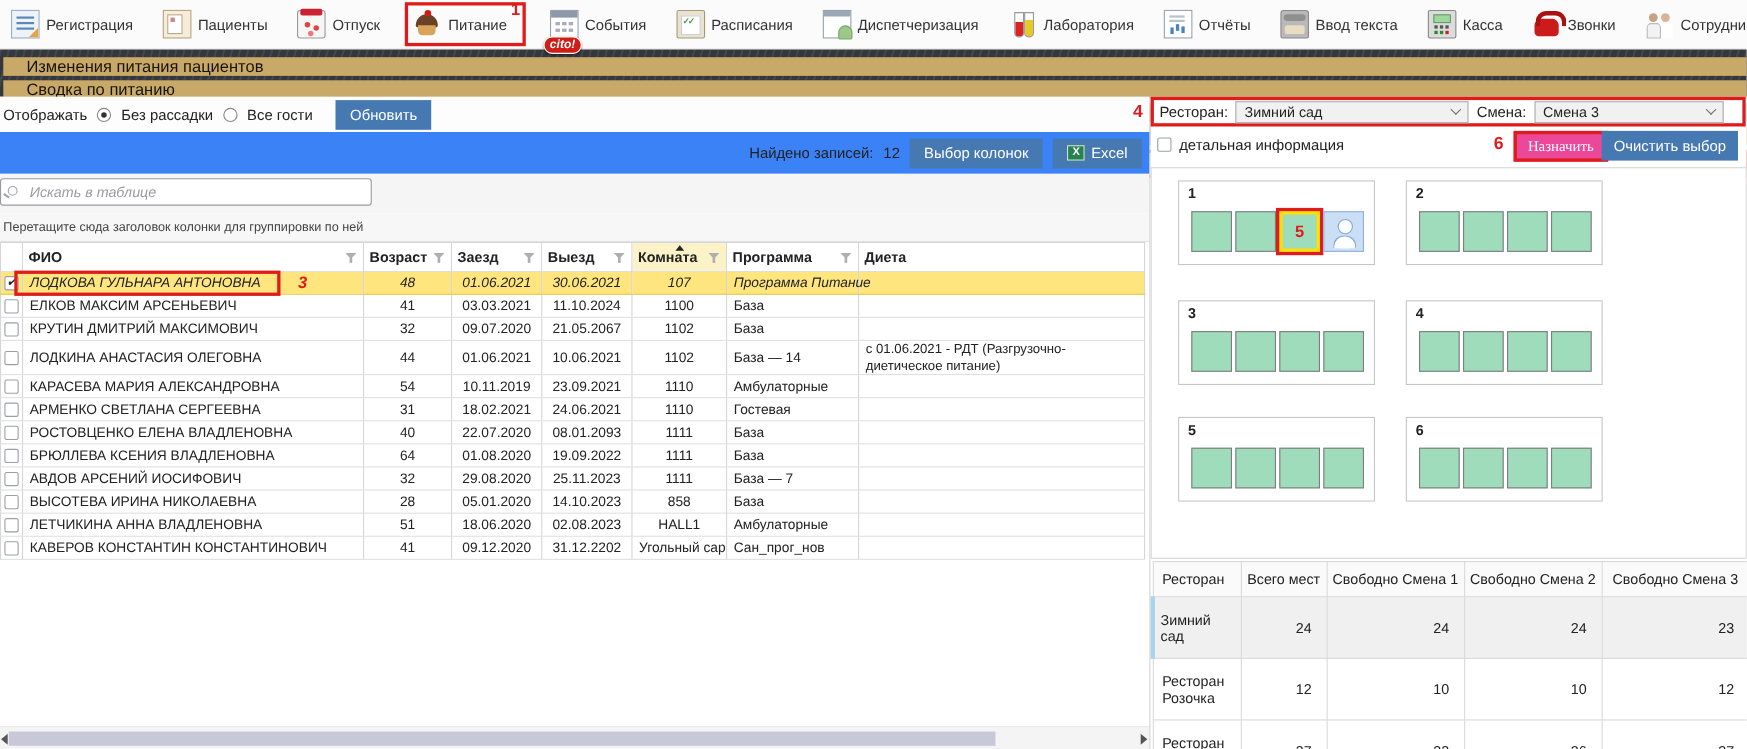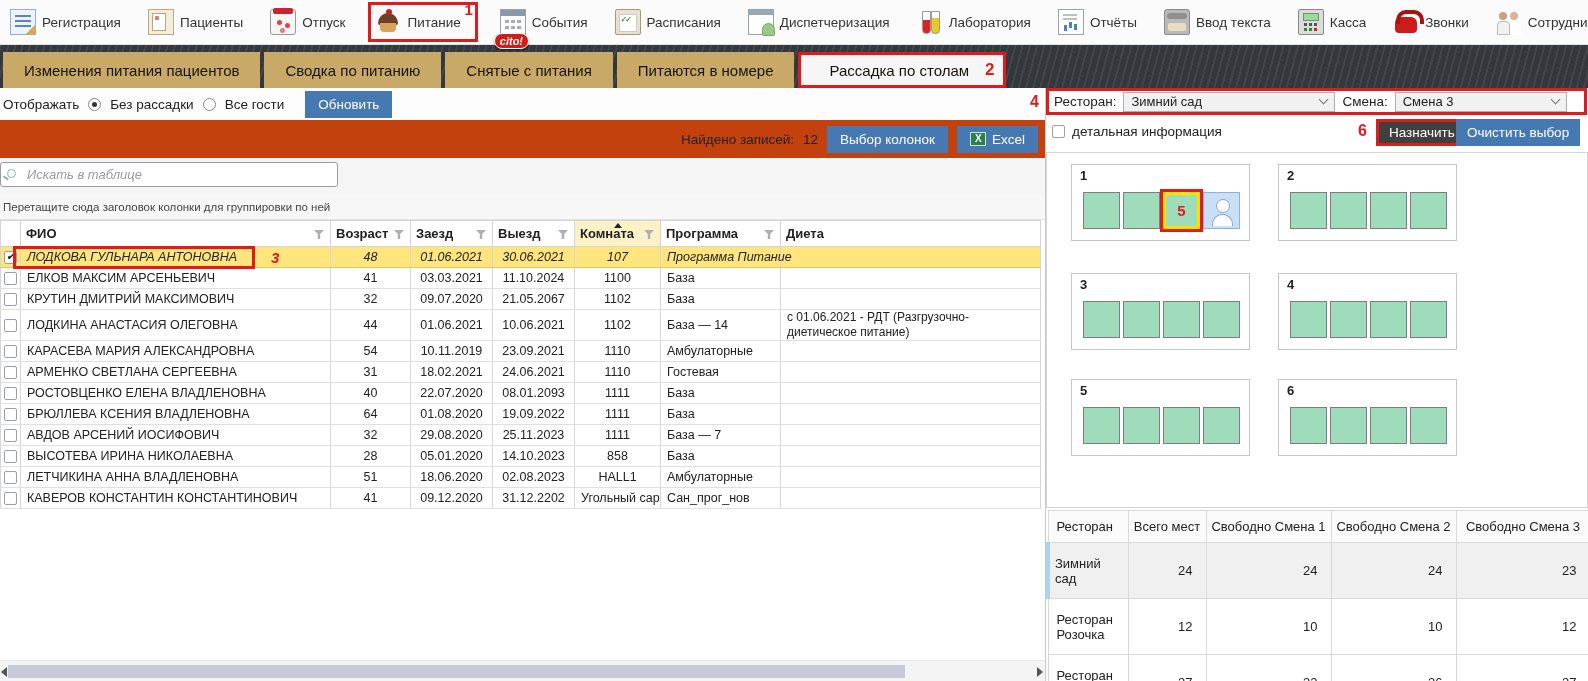--- a/index.html
+++ b/index.html
@@ -48,37 +48,37 @@
   .icon-cashier::before { content:""; position:absolute; left:4px; top:3px; right:4px; height:6px; background:#9fd89f; border:1px solid #6a9a6a; }
   .icon-cashier::after { content:""; position:absolute; left:5px; top:13px; width:3px; height:3px; background:#555; box-shadow:5px 0 0 #555, 10px 0 0 #555, 0 5px 0 #2a8a2a, 5px 5px 0 #2a8a2a, 10px 5px 0 #c22; }
   .icon-calls::before { content:""; position:absolute; left:2px; top:8px; width:22px; height:16px; background:#cc1b1b; border-radius:6px 6px 4px 4px; }
   .icon-calls::after { content:""; position:absolute; left:3px; top:1px; width:20px; height:10px; border:4px solid #a11; border-bottom:none; border-radius:10px 10px 0 0; }
   .icon-staff::before { content:""; position:absolute; left:3px; top:3px; width:8px; height:8px; border-radius:50%; background:#c8a082; box-shadow:11px 0 0 #d8b498; }
   .icon-staff::after { content:""; position:absolute; left:1px; top:12px; width:11px; height:12px; background:#f2f2f2; border:1px solid #bbb; border-radius:4px 4px 0 0; box-shadow:11px 0 0 #fff; }
 
   
   #tabbar { position:absolute; left:0; top:45px; width:1588px; height:43px; background:#34373c;
             background-image:repeating-linear-gradient(105deg, rgba(255,255,255,.07) 0 2px, transparent 2px 7px);
-            display:flex; align-items:stretch; gap:4px; padding:7px 0 0 3px; }
+            display:flex; align-items:stretch; gap:4px; padding:7px 0 0 3px;flex-direction:column; }
   .tab { background:#c9a968; color:#17130a; font-size:15px; padding:0 21px; display:flex; align-items:center; white-space:nowrap; }
   .tab.active { background:#f6f6f6; border:3px solid #e01b1b; padding:0 8px 0 28px; gap:16px; }
   .tab-marker { color:#e01b1b; font-weight:700; font-size:17px; }
 
   
   #left-panel { position:absolute; left:0; top:88px; width:1045px; height:432px; background:#fff; }
   #v-divider { position:absolute; left:1045px; top:88px; width:1px; height:593px; background:#c9c9c9; }
 
   .controls-row { position:absolute; left:0; top:0; width:1045px; height:32px; background:#fdfdfd;
                   display:flex; align-items:center; gap:9px; padding-left:3px; font-size:13.5px; }
   .radio { width:13px; height:13px; border:1px solid #888; border-radius:50%; background:#fff; position:relative; flex:0 0 auto; }
   .radio.sel::after { content:""; position:absolute; left:3px; top:3px; width:5px; height:5px; border-radius:50%; background:#333; }
   .btn-blue { background:#4679b2; color:#fff; border:none; font-size:13.5px; padding:6px 13px; font-family:inherit; display:flex; align-items:center; }
   .controls-row .btn-blue { margin-left:12px; }
 
-  .found-row { position:absolute; left:0; top:32px; width:1045px; height:38px; background:#c2410c;
+  .found-row { position:absolute; left:0; top:32px; width:1045px; height:38px; background:#3b82f6;
                display:flex; align-items:center; justify-content:flex-end; gap:9px; padding-right:7px; font-size:13.5px; }
   .xls-ico { width:16px; height:14px; background:#28824f; border:1px solid #cfe0d6; position:relative; margin-right:6px; }
   .xls-ico::after { content:"X"; position:absolute; left:4px; top:0; color:#fff; font-size:10px; font-weight:700; }
 
   .search-row { position:absolute; left:0; top:70px; width:1045px; height:36px; background:#f5f5f5; }
   .search-input { position:absolute; left:0; top:4px; width:338px; height:25px; border:1px solid #9a9aa0; border-radius:3px;
                   background:#fff; font-style:italic; color:#333; padding:0 6px 0 26px; font-size:13px; font-family:inherit; }
   .search-input::placeholder { color:#9a9aa0; font-style:italic; }
   .mag-ico { position:absolute; left:7px; top:11px; width:9px; height:9px; border:1.5px solid #9aa; border-radius:50%; z-index:2; }
   .mag-ico::after { content:""; position:absolute; left:-5px; top:7px; width:6px; height:1.5px; background:#9aa; transform:rotate(35deg); }
@@ -119,21 +119,21 @@
               display:flex; align-items:center; gap:7px; padding:0 5px; font-size:13.5px; }
   .m4 { position:absolute; left:-19px; top:2px; color:#e01b1b; font-weight:700; font-size:16px; }
   .sel-box { height:20px; background:#f1f1f1; border:1px solid #abadb3; display:flex; align-items:center;
              justify-content:space-between; padding:0 7px; font-size:13px; color:#222; }
   .sel-rest { width:212px; } .sel-shift { width:172px; }
   .chev { width:7px; height:7px; border-right:1.5px solid #777; border-bottom:1.5px solid #777; transform:rotate(45deg); margin-top:-4px; }
 
   .actions-row { position:absolute; left:0; top:31px; width:542px; height:28px; font-size:13.5px; }
   .detail-chk { position:absolute; left:6px; top:5px; display:flex; align-items:center; gap:7px; }
   .m6 { position:absolute; left:312px; top:3px; color:#e01b1b; font-weight:700; font-size:16px; }
-  .btn-assign { position:absolute; left:330px; top:0; background:#404040; color:#fff; border:3px solid #e01b1b; padding:3px 10px; font-size:13.5px; font-family:Liberation Sans, sans-serif; }
+  .btn-assign { position:absolute; left:330px; top:0; background:#ec4899; color:#fff; border:3px solid #e01b1b; padding:3px 10px; font-size:13.5px; font-family:Liberation Serif, serif; }
   .btn-clear { position:absolute; left:410px; top:0; background:#4679b2; color:#fff; border:none; padding:6px 11px; font-size:13.5px; font-family:inherit; }
 
   .tables-grid { position:absolute; left:0; top:64px; width:542px; height:356px; border:1px solid #d5d5d5; background:#fff; }
   .table-box { position:absolute; width:179px; height:77px; border:1px solid #c6c6c6; background:#fff; }
   .table-num { position:absolute; left:8px; top:3px; font-weight:700; font-size:13px; }
   .seats { position:absolute; left:11px; top:27px; display:flex; gap:3px; }
   .seat { width:37px; height:37px; background:#9fdcbb; border:1px solid #7e7e7e; position:relative;
           display:flex; align-items:center; justify-content:center; }
   .seat.selected { border:3px solid #ffe000; outline:3px solid #e01b1b; color:#e01b1b; font-weight:700; font-size:15px; }
   .seat.occupied { background:#cadef5; border:1px solid #90b0d8; }

